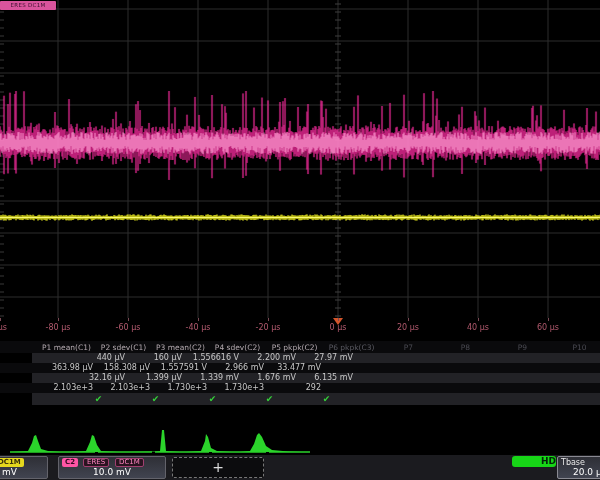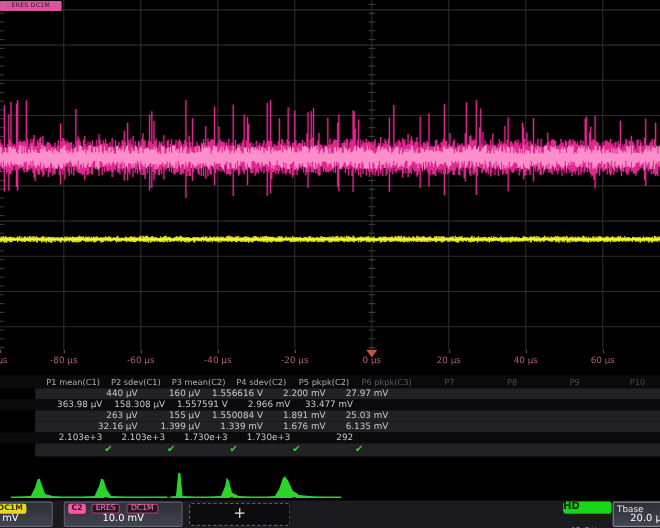--- a/index.html
+++ b/index.html
@@ -54,21 +54,21 @@
   .mini { font-weight:normal; background:#2a1420; color:#ff84c0; border:1px solid #a04070; line-height:7px;text-align:center; }
   .c2-eres { left:24px; }
   .c2-coupling { left:56px; }
   .ch-val { position:absolute; bottom:1px; left:0; width:100%; text-align:center;
             font-size:9px; color:#fff; white-space:nowrap; }
   .add-box { position:absolute; left:172px; top:2px; width:92px; height:21px;
              border:1px dashed #777; border-radius:2px; color:#ddd;
              font-size:14px; line-height:19px; text-align:center; background:#0c0c0e; }
   .hd-wrap { position:absolute; left:512px; top:1px; width:44px; height:23px; }
   .hd-badge { width:44px; height:11px; background:#17d517; border-radius:3px;
-              color:#03230a; font-size:9px; font-weight:bold; text-align:left; line-height:11px; }
+              color:#03230a; font-size:9px; font-weight:bold; text-align:right; line-height:11px; }
   .hd-sub { color:#a0a0a0; font-size:7px; text-align:center; margin-top:12px; white-space:nowrap;font-family:Liberation Mono, monospace; }
   .tbase-box { position:absolute; left:557px; top:1px; width:70px; height:23px;
                border:1px solid #8a8a92; border-radius:2px;
                background:linear-gradient(#2e2f36,#414450); }
   .tbase-label { position:absolute; left:3px; top:1px; font-size:8px; color:#e8e8e8; }
   .tbase-val { position:absolute; left:15px; bottom:1px; font-size:9px; color:#fff; white-space:nowrap; }
 </style>
 </head>
 <body>
 
@@ -237,32 +237,20 @@
         <div class="mcell">1.557591 V</div>
         <div class="mcell">2.966 mV</div>
         <div class="mcell">33.477 mV</div>
         <div class="mcell"></div>
         <div class="mcell"></div>
         <div class="mcell"></div>
         <div class="mcell"></div>
         <div class="mcell"></div>
       </div>
       <div class="mrow stripe">
-        <div class="mcell">263 µV</div>
-        <div class="mcell">155 µV</div>
-        <div class="mcell">1.550084 V</div>
-        <div class="mcell">1.891 mV</div>
-        <div class="mcell">25.03 mV</div>
-        <div class="mcell"></div>
-        <div class="mcell"></div>
-        <div class="mcell"></div>
-        <div class="mcell"></div>
-        <div class="mcell"></div>
-      </div>
-      <div class="mrow stripe">
         <div class="mcell">32.16 µV</div>
         <div class="mcell">1.399 µV</div>
         <div class="mcell">1.339 mV</div>
         <div class="mcell">1.676 mV</div>
         <div class="mcell">6.135 mV</div>
         <div class="mcell"></div>
         <div class="mcell"></div>
         <div class="mcell"></div>
         <div class="mcell"></div>
         <div class="mcell"></div>

